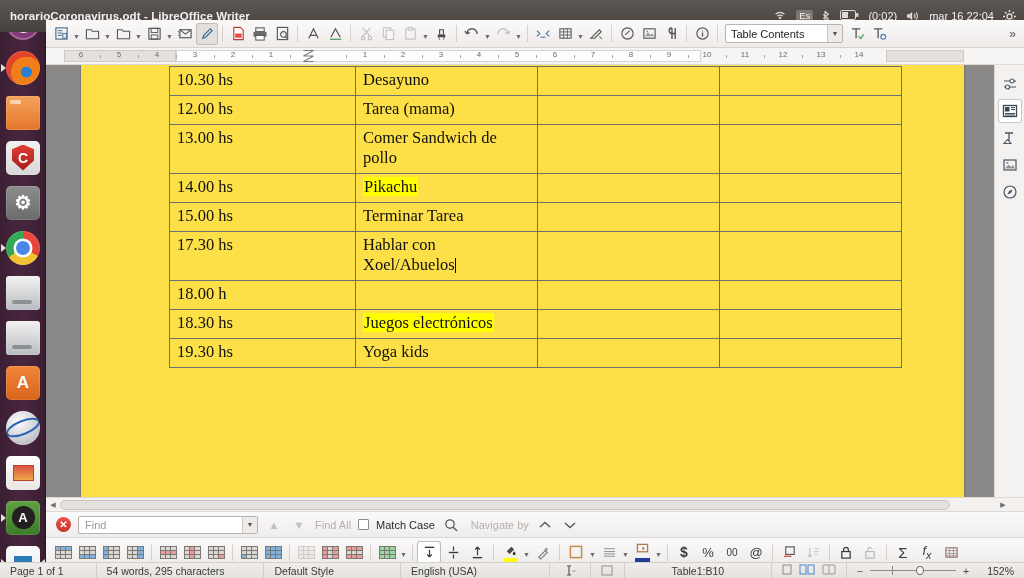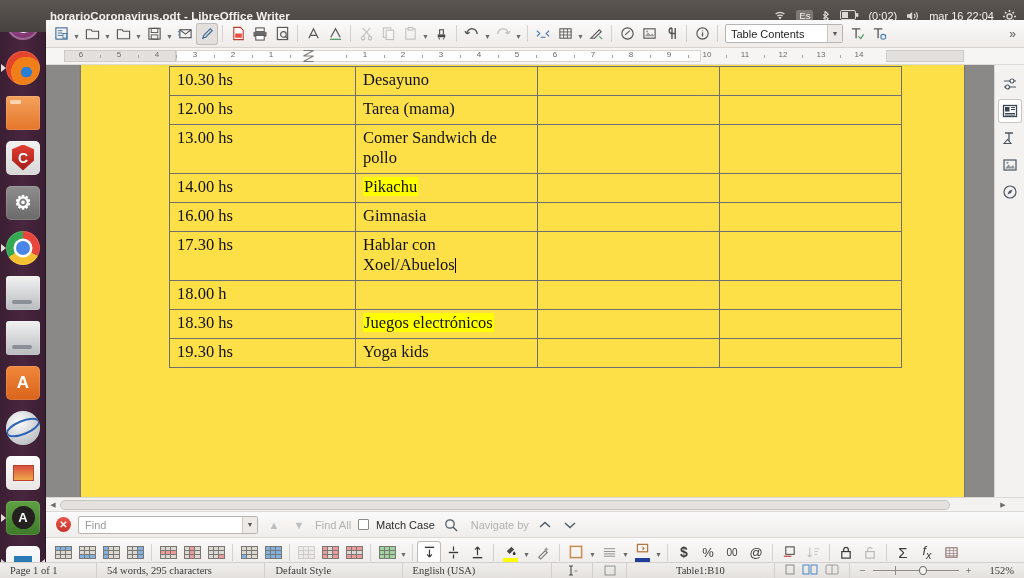--- a/index.html
+++ b/index.html
@@ -64,21 +64,21 @@
   .run-dot{position:absolute;left:1px;top:50%;transform:translateY(-50%);
     width:0;height:0;border-top:4px solid transparent;border-bottom:4px solid transparent;
     border-left:5px solid #e4e0de;}
   .run-dot.right{left:auto;right:1px;border-left:none;border-right:5px solid #e4e0de;}
 
   
   .titlebar{
     position:absolute;left:0;top:0;width:1024px;height:32px;
     background:linear-gradient(#5c5652,#47423f);
     color:#f2efed;font-size:11.5px;font-weight:bold;
-    display:flex;align-items:center;padding-left:40px;
+    display:flex;align-items:center;
   }
   .title-text{margin-left:10px;letter-spacing:.1px;}
   .tray{margin-left:auto;display:flex;align-items:flex-start;gap:9px;padding-right:8px;font-weight:normal;font-size:11px;}
   .tray .kb{background:#7d7874;border-radius:2px;padding:0 3px;font-size:9.5px;line-height:12px;}
   .tray svg{display:block;}
 
   
   .window{position:absolute;left:46px;top:20px;width:978px;height:558px;background:#f3f1ef;}
 
   
@@ -166,21 +166,21 @@
   .gridicon i.b{background:#7fb2e0;}
   .gridicon i.r{background:#ef9a9a;}
   .gridicon i.g{background:#9ed4a0;}
   .swatch-yellow{width:15px;height:4px;background:#ffff00;margin-top:1px;}
   .swatch-blue{width:15px;height:4px;background:#1f3d99;margin-top:1px;}
 
   
   .statusbar{position:absolute;left:0;bottom:0;width:1024px;height:16px;
     background:linear-gradient(#f0eeec,#e4e1de);border-top:1px solid #d3cfcc;
     display:flex;align-items:center;font-size:10.5px;color:#3a3a3a;}
-  .st{padding:0 10px;height:16px;display:flex;align-items:center;border-right:1px solid #d3cfcc;font-family:Liberation Serif, serif;}
+  .st{padding:0 10px;height:16px;display:flex;align-items:center;border-right:1px solid #d3cfcc;}
   .st.nb{border-right:none;}
   .zoomslider{display:flex;align-items:center;gap:0;}
   .zs-line{width:86px;height:1px;background:#8f8b88;position:relative;}
   .zs-knob{position:absolute;left:46px;top:-4px;width:8px;height:9px;border-radius:50%;
     border:1.5px solid #6f6b68;background:#f6f5f4;}
   .zs-mid{position:absolute;left:22px;top:-4px;width:1px;height:9px;background:#8f8b88;}
 </style>
 </head>
 <body>
 
@@ -538,22 +538,22 @@
                 <td class="c3"></td>
                 <td class="c4"></td>
               </tr>
               <tr>
                 <td class="c1">14.00 hs</td>
                 <td class="c2"><span class="hl">Pikachu</span></td>
                 <td class="c3"></td>
                 <td class="c4"></td>
               </tr>
               <tr>
-                <td class="c1">16.00 hs</td>
-                <td class="c2"><span>Gimnasia</span></td>
+                <td class="c1">15.00 hs</td>
+                <td class="c2"><span>Terminar Tarea</span></td>
                 <td class="c3"></td>
                 <td class="c4"></td>
               </tr>
               <tr>
                 <td class="c1">17.30 hs</td>
                 <td class="c2"><span>Hablar con Xoel/Abuelos</span><span class="caret-bar"></span></td>
                 <td class="c3"></td>
                 <td class="c4"></td>
               </tr>
               <tr>

